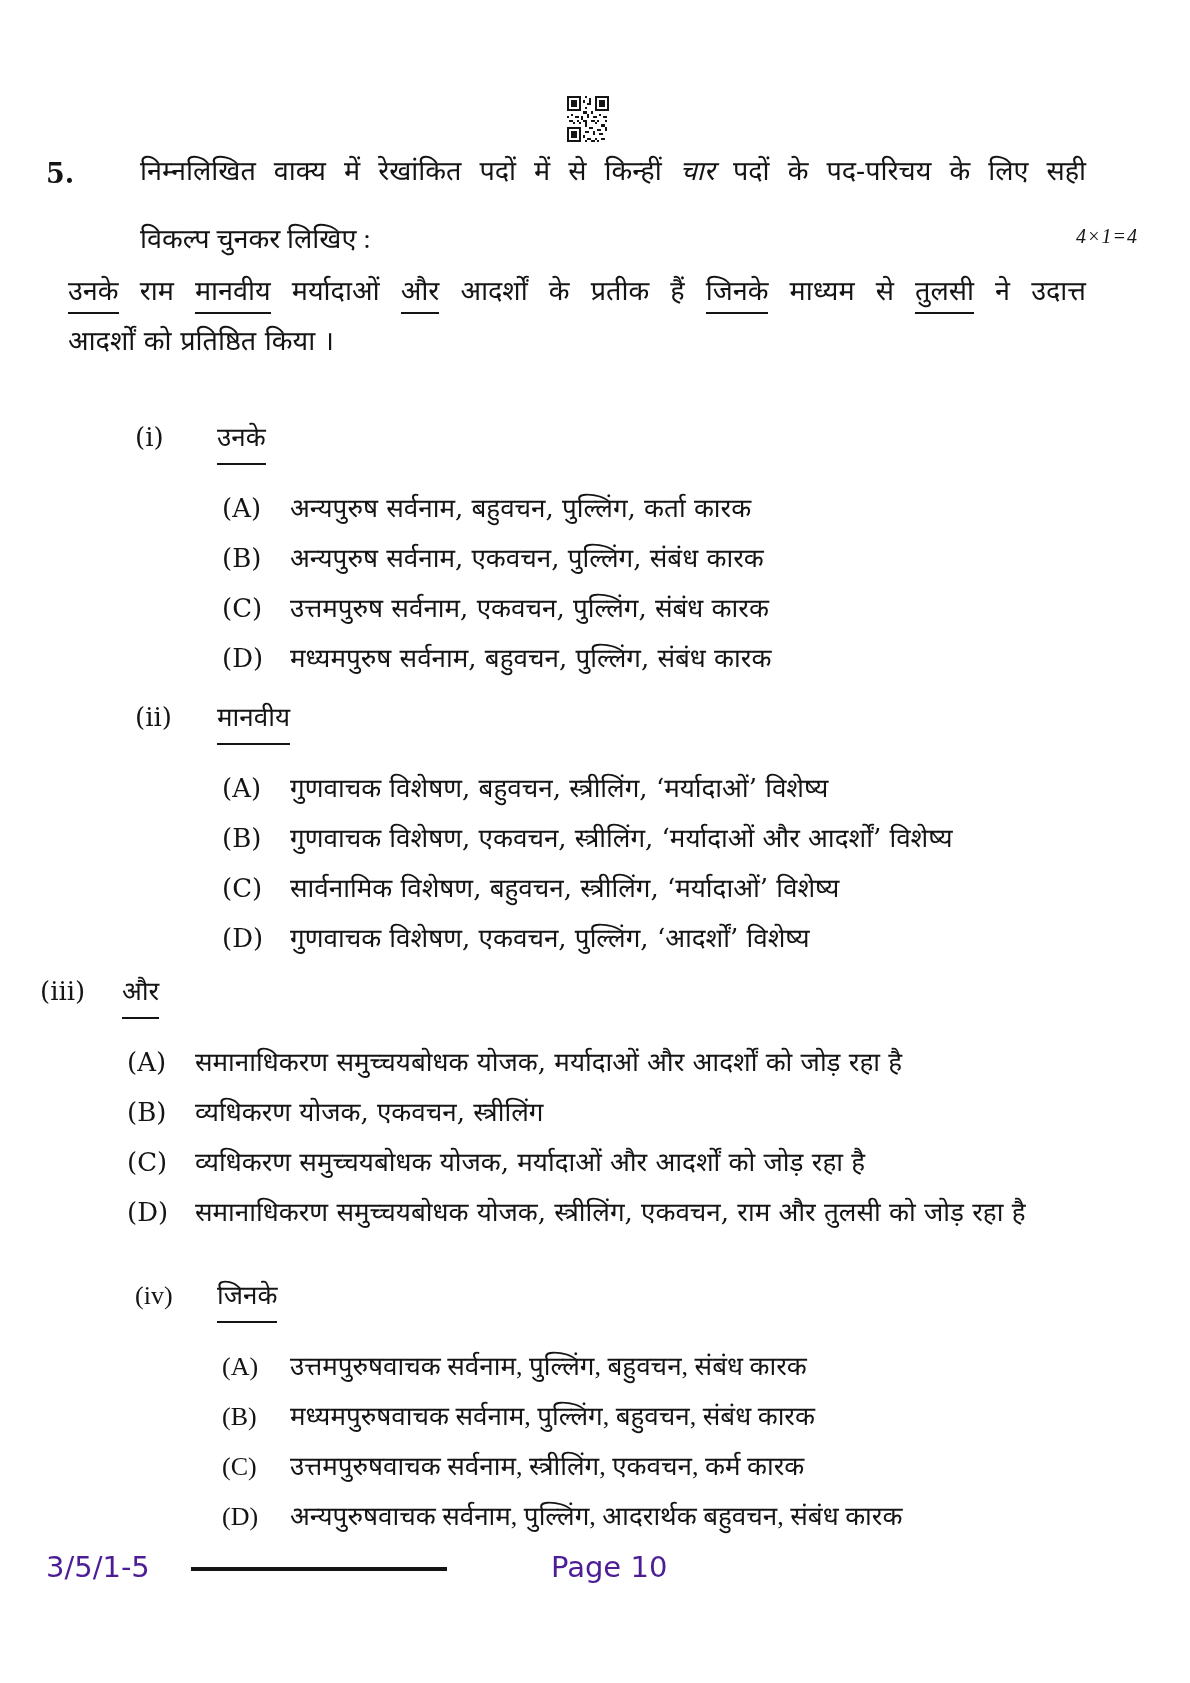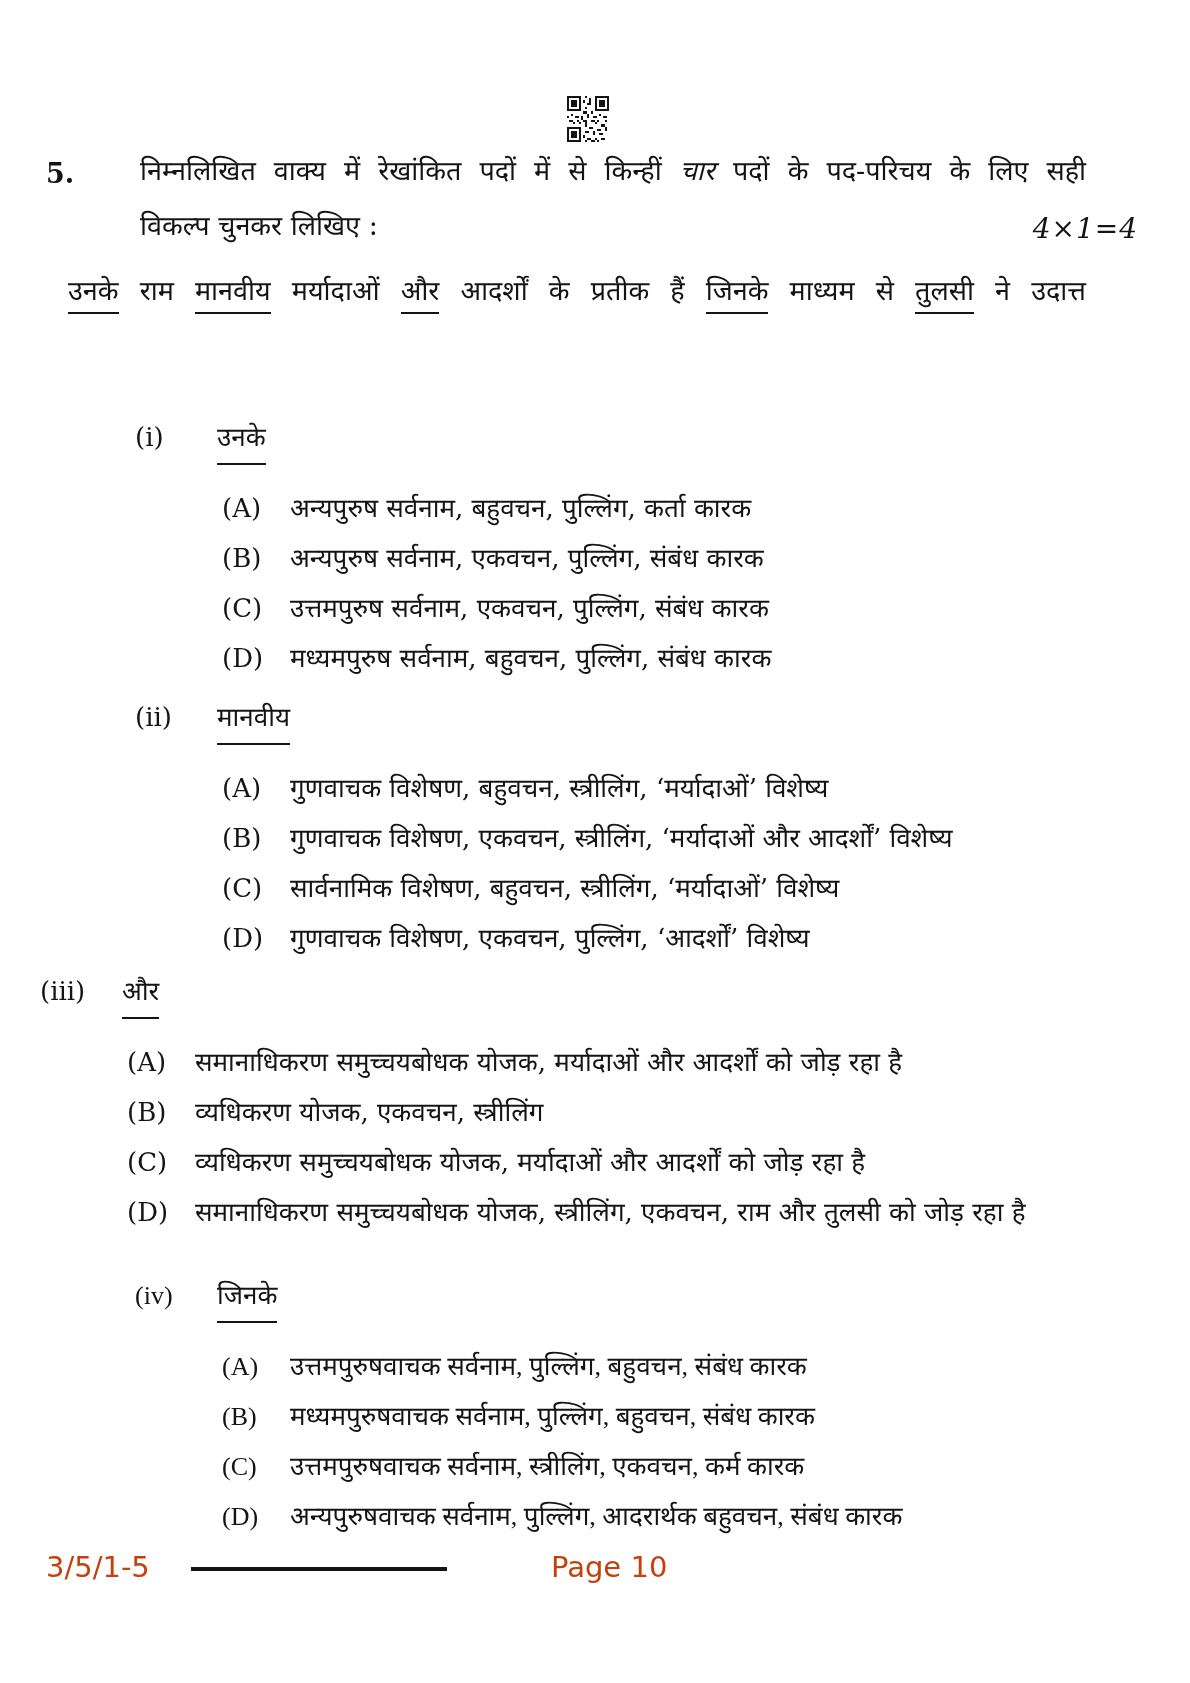--- a/index.html
+++ b/index.html
@@ -15,22 +15,22 @@
   .qr { position:absolute; top:96px; left:567px; width:42px; height:46px; }
   
   .qblock {
     position:absolute; top:150px; left:0; right:0;
     padding-left:140px; padding-right:104px;
     font-size:27px; line-height:1.55;
   }
   .qnum { position:absolute; left:46px; top:3px; font-weight:bold; font-size:27px; }
   .qjust { text-align:justify; text-align-last:justify; }
   .bold-word { font-weight:normal; font-style:italic; }
-  .qline2row { position:relative; margin-top:13px; }
-  .marks { position:absolute; right:-52px; top:2px; font-style:italic; font-size:28px; letter-spacing:1px; }
+  .qline2row { position:relative; margin-top:27px;font-family:Liberation Serif, serif; }
+  .marks { position:absolute; right:-52px; top:2px; font-style:italic; font-size:20px; letter-spacing:1px; }
   
   .sentence {
     position:absolute; top:266px; left:0; right:0;
     padding-left:68px; padding-right:104px;
     font-size:27px; line-height:50px;
   }
   .s-line1 { text-align:justify; text-align-last:justify; }
   .u { border-bottom:2.5px solid #141414; padding-bottom:6px; }
   
   .sq {
@@ -43,21 +43,21 @@
   #sq3 { top:972px;padding-left:40px; }
   #sq4 { top:1276px;font-family:Liberation Serif, serif; }
   .sq-head { display:flex; align-items:flex-start; margin-bottom:24px; }
   .sq-num { width:82px; flex-shrink:0; }
   .sq-word { border-bottom:2.5px solid #141414; padding-bottom:6px; }
   .opt { display:flex; margin-left:87px; margin-bottom:11px; }
   .opt-letter { width:68px; flex-shrink:0; }
   .opt-text { flex:1; text-align:justify; }
   
   .footer { position:absolute; top:1550px; left:0; right:0; height:50px;
-    font-family:"DejaVu Sans","Liberation Sans",sans-serif; font-size:29px; color:#c2410c; }
+    font-family:"DejaVu Sans","Liberation Sans",sans-serif; font-size:29px; color:#4c1d95; }
   .footer-code { position:absolute; left:46px; top:0; }
   .footer-rule { position:absolute; left:191px; top:17px; width:256px; border-top:4px solid #141414; }
   .footer-page { position:absolute; left:551px; top:0; }
 </style>
 </head>
 <body>
 
 <div class="page">
 
   <div class="qr">
@@ -83,20 +83,21 @@
       <span>पदों के पद-परिचय के लिए सही</span>
     </div>
     <div class="qline2row">
       <div>विकल्प चुनकर लिखिए :</div>
       <div class="marks">4×1=4</div>
     </div>
   </div>
 
   <div class="sentence">
     <div class="s-line1"><span class="u">उनके</span><span> राम </span><span class="u">मानवीय</span><span> मर्यादाओं </span><span class="u">और</span><span> आदर्शों के प्रतीक हैं </span><span class="u">जिनके</span><span> माध्यम से </span><span class="u">तुलसी</span><span> ने उदात्त</span></div>
+    <div>आदर्शों को प्रतिष्ठित किया ।</div>
   </div>
 
   <section class="sq" id="sq1">
     <div class="sq-head">
       <div class="sq-num">(i)</div>
       <div class="sq-word">उनके</div>
     </div>
     <div class="opt">
       <div class="opt-letter">(A)</div>
       <div class="opt-text">अन्यपुरुष सर्वनाम, बहुवचन, पुल्लिंग, कर्ता कारक</div>

